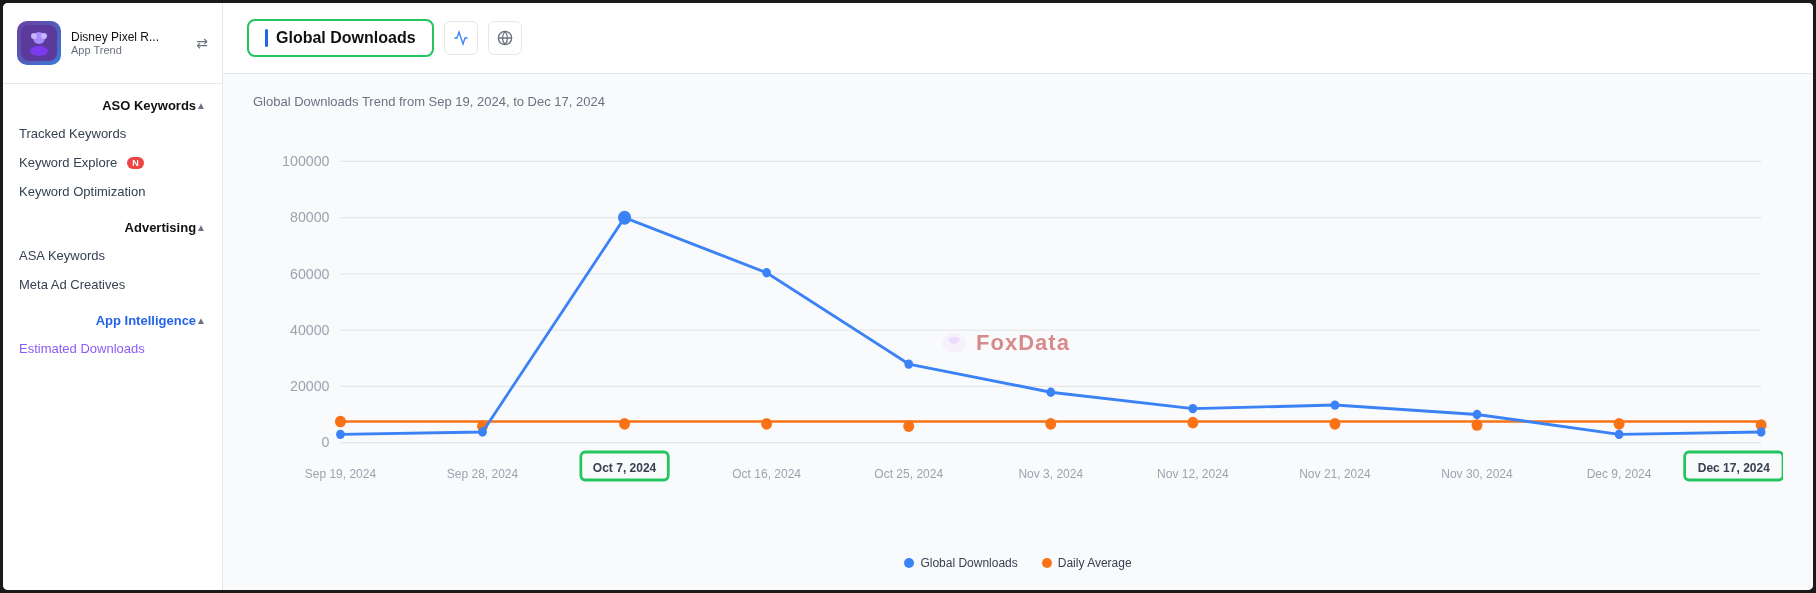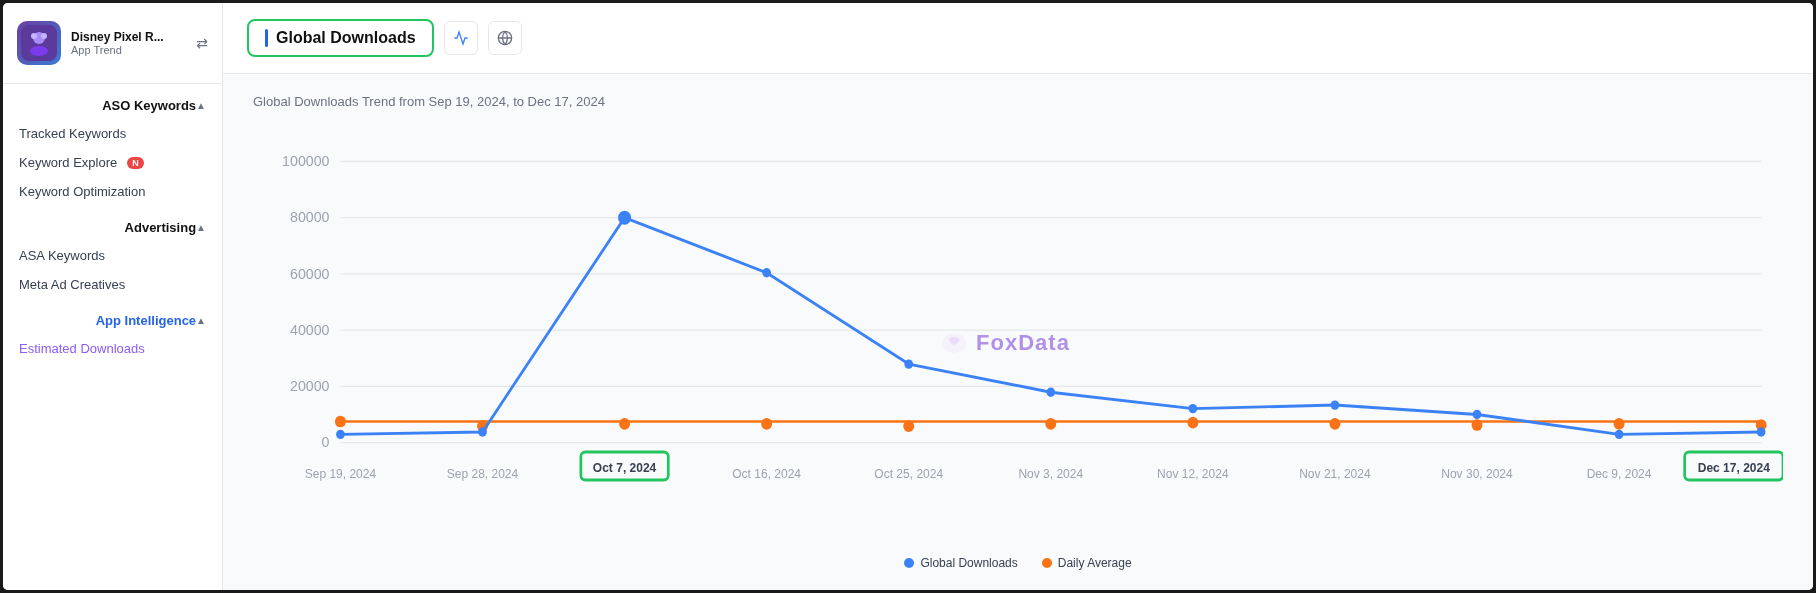--- a/index.html
+++ b/index.html
@@ -53,21 +53,21 @@
     .app-icon svg {
       width: 36px;
       height: 36px;
     }
     .app-info {
       flex: 1;
       min-width: 0;
     }
     .app-name {
       font-size: 12px;
-      font-weight: 700;
+      font-weight: 400;
       color: #111;
       white-space: nowrap;
       overflow: hidden;
       text-overflow: ellipsis;
     }
     .app-sub {
       font-size: 11px;
       color: #6b7280;
     }
     .swap-icon {
@@ -307,21 +307,21 @@
     <div class="chart-area">
       <div class="chart-title">Global Downloads Trend from Sep 19, 2024, to Dec 17, 2024</div>
       <div class="chart-container">
         <div class="chart-inner">
           
           <div class="foxdata-watermark">
             <svg viewBox="0 0 28 28" fill="none">
               <ellipse cx="14" cy="14" rx="12" ry="10" fill="#d8b4fe" opacity="0.4"></ellipse>
               <path d="M8 10 Q14 6 20 10 Q18 14 14 16 Q10 14 8 10Z" fill="#a855f7" opacity="0.5"></path>
             </svg>
-            <span style="color:#6d28d9; font-size:22px; font-weight:600; letter-spacing:1px;">FoxData</span>
+            <span style="color:#b91c1c; font-size:22px; font-weight:600; letter-spacing:1px;">FoxData</span>
           </div>
           <svg class="chart-svg" viewBox="0 0 1400 350" preserveAspectRatio="none">
 
             <line x1="80" y1="20" x2="1380" y2="20" stroke="#e5e7eb" stroke-width="1"></line>
             <text x="70" y="24" text-anchor="end" font-size="13" fill="#9ca3af">100000</text>
 
             <line x1="80" y1="68" x2="1380" y2="68" stroke="#e5e7eb" stroke-width="1"></line>
             <text x="70" y="72" text-anchor="end" font-size="13" fill="#9ca3af">80000</text>
 
             <line x1="80" y1="116" x2="1380" y2="116" stroke="#e5e7eb" stroke-width="1"></line>

